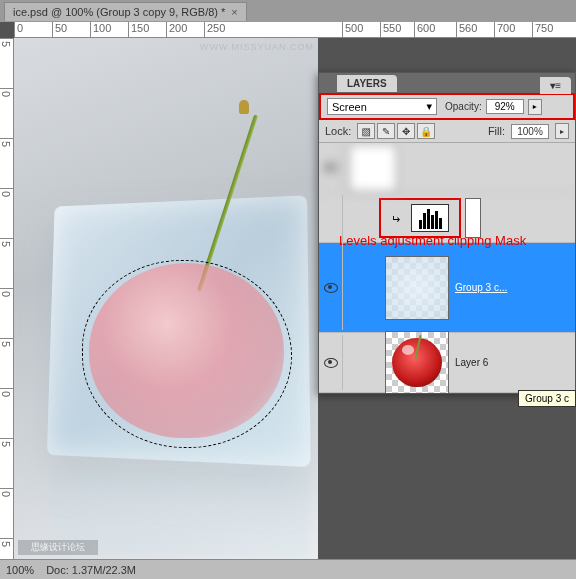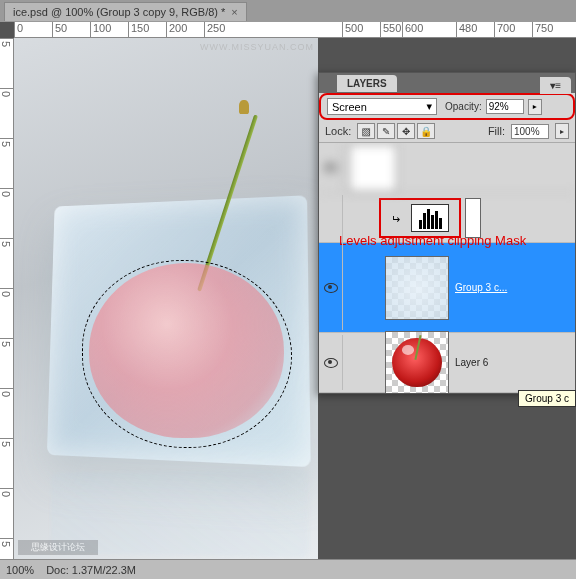--- a/index.html
+++ b/index.html
@@ -26,24 +26,24 @@
 .watermark2 { position: absolute; top: 4px; right: 4px; color: #aaa; font-size: 9px; opacity: 0.5; letter-spacing: 1px; }
 
 .status-bar { position: absolute; bottom: 0; left: 0; right: 0; height: 20px; background: #bcbcbc; border-top: 1px solid #888; display: flex; align-items: center; padding: 0 6px; gap: 12px; font-size: 10px; color: #333; }
 
 .layers-panel { position: absolute; top: 72px; right: 0; width: 258px; background: #d6d6d6; border: 1px solid #555; box-shadow: -2px 2px 8px rgba(0,0,0,0.4); }
 .panel-tab { background: #6a6a6a; color: #e8e8e8; padding: 4px 16px; }
 .panel-tab span { background: #d6d6d6; color: #333; padding: 3px 10px; font-weight: bold; font-size: 10px; border-top-right-radius: 4px; margin-left: 2px; }
 .panel-menu { position: absolute; top: 4px; right: 4px; color: #ccc; }
 
 .red-box { border: 2px solid #e00000; }
-.blend-row { display: flex; align-items: center; padding: 3px 6px; gap: 4px; background: #d6d6d6; border-radius: 8px; }
+.blend-row { display: flex; align-items: center; padding: 3px 6px; gap: 4px; background: #d6d6d6; }
 .blend-select { background: #fff; border: 1px solid #888; padding: 1px 4px; width: 110px; display: flex; justify-content: space-between; align-items: center; font-size: 10px; }
 .opacity-label { font-size: 10px; color: #333; margin-left: 4px; }
-.pct-input { background: #fff; border: 1px solid #888; width: 38px; padding: 1px 2px; font-size: 10px; }
+.pct-input { background: #fff; border: 1px solid #888; width: 38px; padding: 1px 2px; font-size: 10px; text-align: center; }
 .arrow-btn { width: 14px; height: 16px; background: #e8e8e8; border: 1px solid #888; display: flex; align-items: center; justify-content: center; font-size: 8px; }
 
 .lock-row { display: flex; align-items: center; padding: 3px 6px; gap: 6px; font-size: 10px; color: #333; border-bottom: 1px solid #aaa; }
 .lock-icons { display: flex; gap: 2px; }
 .mini-btn { width: 18px; height: 16px; background: #e8e8e8; border: 1px solid #888; display: flex; align-items: center; justify-content: center; font-size: 10px; }
 
 .layers-list { max-height: 420px; overflow: hidden; background: #d6d6d6; }
 .layer-row { display: flex; align-items: center; border-bottom: 1px solid #bbb; padding: 2px 0; min-height: 40px; }
 .vis-col { width: 24px; display: flex; justify-content: center; border-right: 1px solid #bbb; align-self: stretch; align-items: center; }
 .eye { width: 14px; height: 10px; border: 1.5px solid #333; border-radius: 60%; position: relative; }
@@ -80,22 +80,22 @@
 
 <div class="ruler-h">
   <span style="left:0">0</span>
   <span style="left:38px">50</span>
   <span style="left:76px">100</span>
   <span style="left:114px">150</span>
   <span style="left:152px">200</span>
   <span style="left:190px">250</span>
   <span style="left:328px">500</span>
   <span style="left:366px">550</span>
-  <span style="left:388px">600</span>
-  <span style="left:442px">480</span>
+  <span style="left:400px">600</span>
+  <span style="left:442px">560</span>
   <span style="left:480px">700</span>
   <span style="left:518px">750</span>
 </div>
 
 <div class="ruler-v">
   <span style="top:0">5</span>
   <span style="top:50px">0</span>
   <span style="top:100px">5</span>
   <span style="top:150px">0</span>
   <span style="top:200px">5</span>

